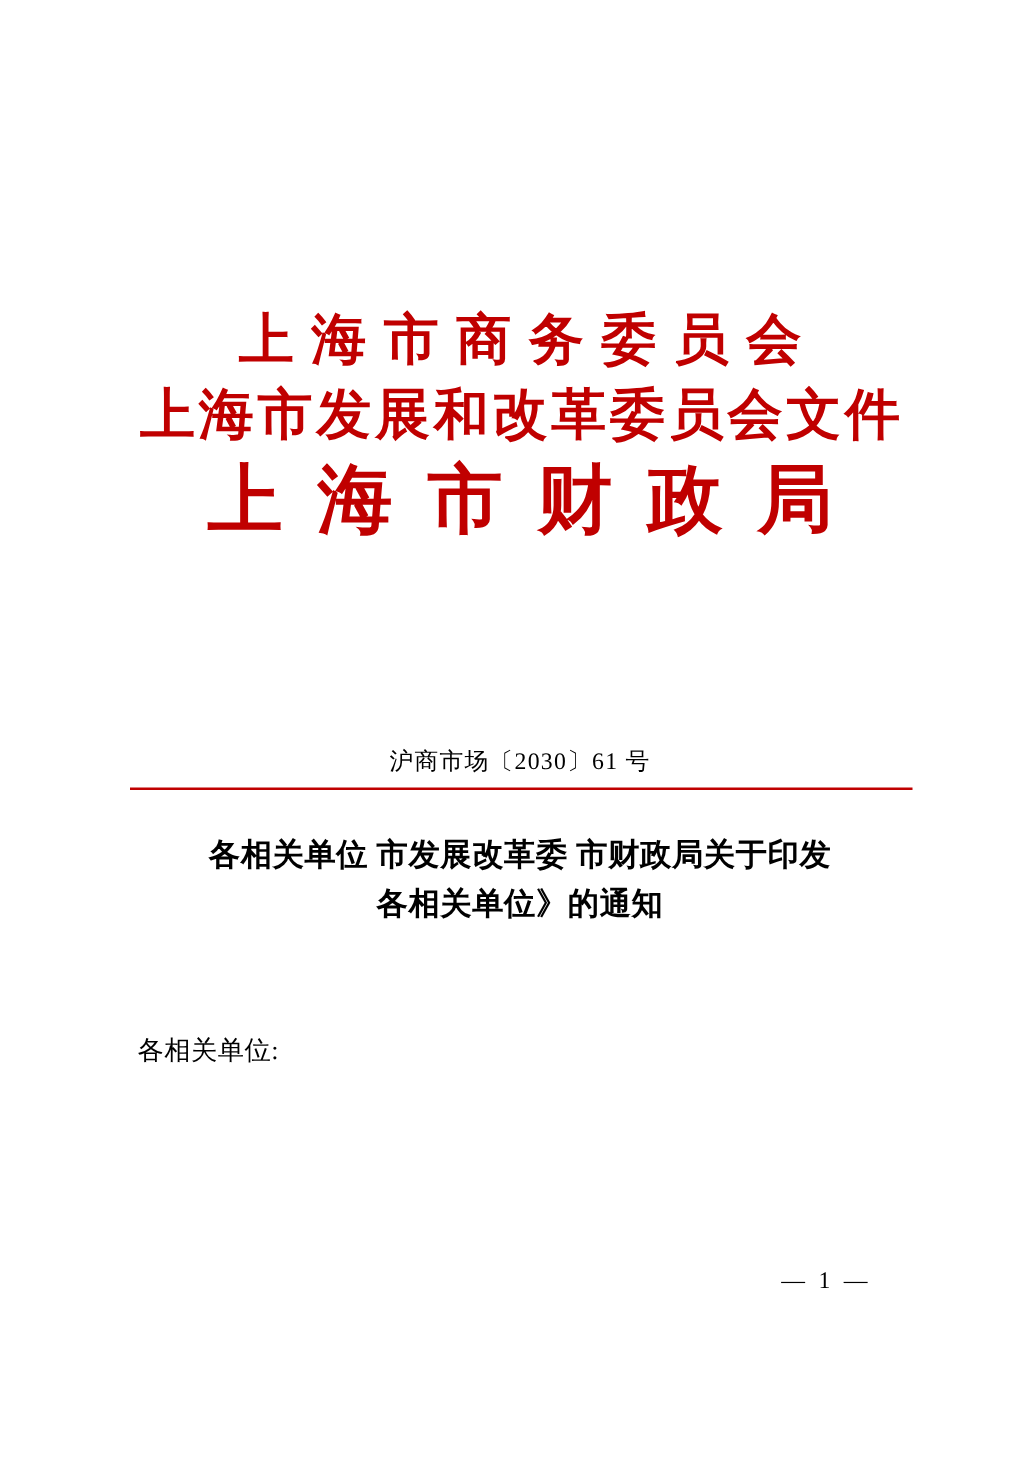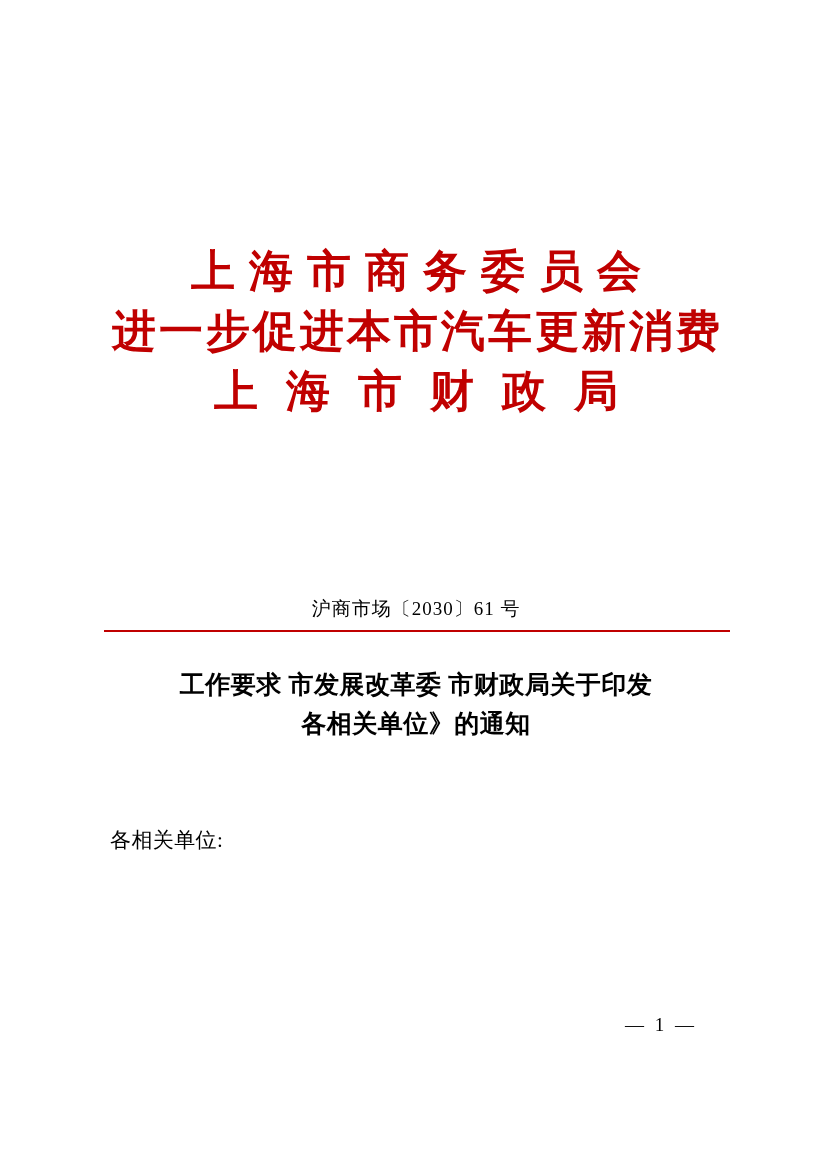--- a/index.html
+++ b/index.html
@@ -45,21 +45,21 @@
     padding-left: 14px;
     margin-bottom: 16px;
   }
   .lh-line.l2 {
     font-size: 44px;
     letter-spacing: 3px;
     padding-left: 3px;
     margin-bottom: 16px;
   }
   .lh-line.l3 {
-    font-size: 44px;
+    font-size: 60px;
     letter-spacing: 28px;
     padding-left: 28px;
     margin-bottom: 0;
   }
 
   
   .doc-number {
     position: absolute;
     left: 96px;
     top: 596px;
@@ -134,30 +134,30 @@
     box-sizing: border-box;
   }
 </style>
 </head>
 <body>
 
 <div class="page">
 
   <div class="letterhead">
     <div class="lh-line l1">上海市商务委员会</div>
-    <div class="lh-line l2">进一步促进本市汽车更新消费</div>
+    <div class="lh-line l2">上海市发展和改革委员会文件</div>
     <div class="lh-line l3">上海市财政局</div>
   </div>
 
   <div class="doc-number">沪商市场〔2030〕61 号</div>
 
   <div class="red-rule"></div>
 
   <div class="doc-title">
-    <span class="tl">工作要求 市发展改革委 市财政局关于印发</span>
+    <span class="tl">各相关单位 市发展改革委 市财政局关于印发</span>
     <span class="tl">各相关单位》的通知</span>
   </div>
 
   <div class="body-text">
     <span class="salutation">各相关单位:</span>
   </div>
 
   <div class="page-number">— 1 —</div>
 
 </div>

